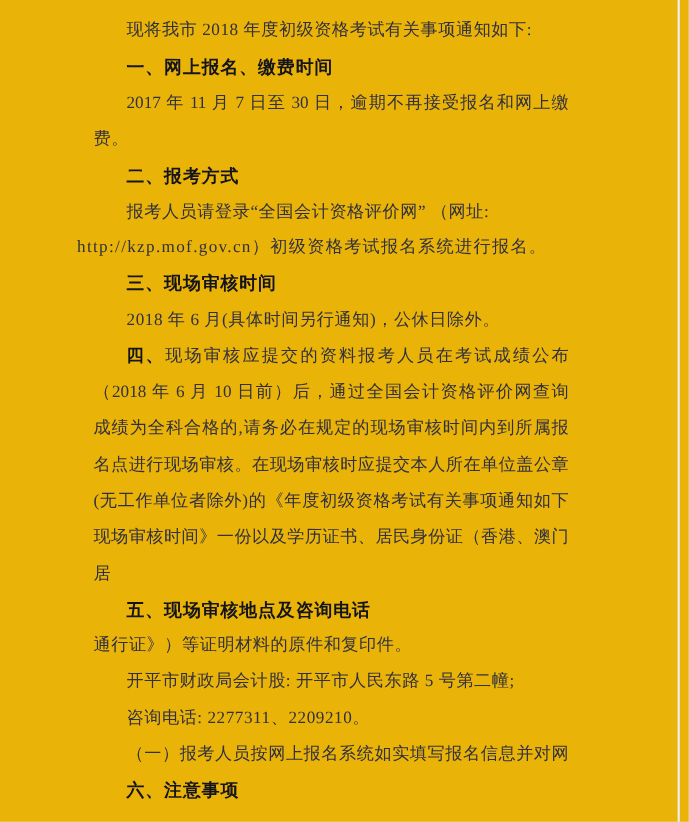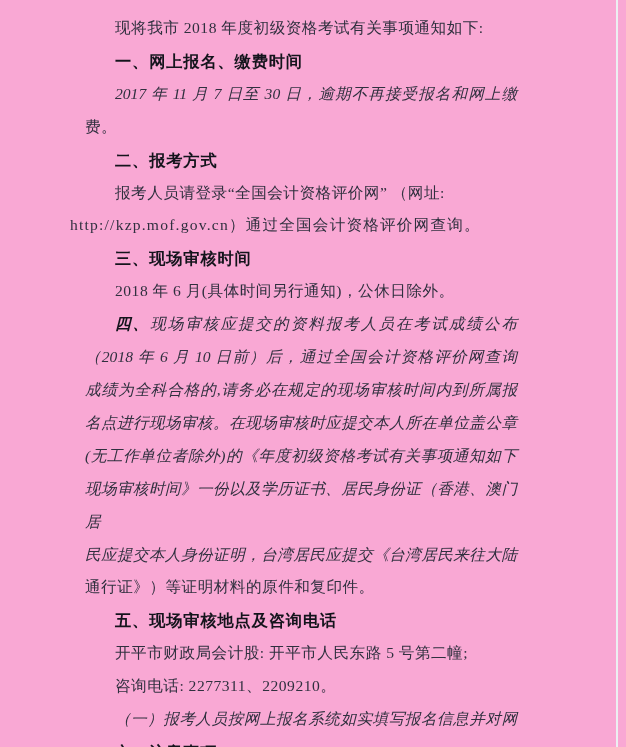--- a/index.html
+++ b/index.html
@@ -3,42 +3,41 @@
 <meta charset="utf-8">
 <style>
   html, body { margin: 0; padding: 0; }
   body {
     width: 626px; height: 747px;
     background: #ffffff;
     overflow: hidden;
     position: relative;
     font-family: "Liberation Serif", "DejaVu Serif", serif;
   }
-  .page { position: absolute; inset: 0; background: #f9a8d4; }
+  .page { position: absolute; inset: 0; background: #eab308; }
   .edge-line {
     position: absolute; top: 0; right: 8px; width: 2px; height: 747px;
     background: #eceef1;
   }
   .doc {
     position: absolute; left: 85px; top: 12px; width: 432px;
   }
   .ln {
     font-size: 15.6px;
     line-height: 32.9px;
     color: #30303f;
     letter-spacing: 0.5px;
     white-space: nowrap;
   }
   
   .fill {
     white-space: normal;
     letter-spacing: 0;
     text-align: justify;
     text-align-last: justify;
-    font-style: italic;
   }
   
   .ind { padding-left: 30px; }
   
   .out { margin-left: -15px; letter-spacing: 1.2px; }
   .hd {
     font-family: "Liberation Sans", "DejaVu Sans", sans-serif;
     font-weight: 700;
     font-size: 16.2px;
     color: #14141c;
@@ -59,35 +58,34 @@
   <div class="doc">
 
     <div class="ln ind">现将我市 2018 年度初级资格考试有关事项通知如下:</div>
 
     <div class="ln ind hd">一、网上报名、缴费时间</div>
     <div class="ln ind fill">2017 年 11 月 7 日至 30 日，逾期不再接受报名和网上缴</div>
     <div class="ln">费。</div>
 
     <div class="ln ind hd">二、报考方式</div>
     <div class="ln ind">报考人员请登录“全国会计资格评价网” （网址:</div>
-    <div class="ln out">http://kzp.mof.gov.cn）通过全国会计资格评价网查询。</div>
+    <div class="ln out">http://kzp.mof.gov.cn）初级资格考试报名系统进行报名。</div>
 
     <div class="ln ind hd">三、现场审核时间</div>
     <div class="ln ind">2018 年 6 月(具体时间另行通知)，公休日除外。</div>
 
     <div class="ln ind fill"><span class="hd-inline">四、</span><span>现场审核应提交的资料报考人员在考试成绩公布</span></div>
     <div class="ln fill">（2018 年 6 月 10 日前）后，通过全国会计资格评价网查询</div>
     <div class="ln fill">成绩为全科合格的,请务必在规定的现场审核时间内到所属报</div>
     <div class="ln fill">名点进行现场审核。在现场审核时应提交本人所在单位盖公章</div>
     <div class="ln fill">(无工作单位者除外)的《年度初级资格考试有关事项通知如下</div>
     <div class="ln fill">现场审核时间》一份以及学历证书、居民身份证（香港、澳门居</div>
-    <div class="ln fill">民应提交本人身份证明，台湾居民应提交《台湾居民来往大陆</div>
+    <div class="ln ind hd">五、现场审核地点及咨询电话</div>
+
     <div class="ln">通行证》）等证明材料的原件和复印件。</div>
-
-    <div class="ln ind hd">五、现场审核地点及咨询电话</div>
     <div class="ln ind">开平市财政局会计股: 开平市人民东路 5 号第二幢;</div>
     <div class="ln ind">咨询电话: 2277311、2209210。</div>
 
     <div class="ln ind fill">（一）报考人员按网上报名系统如实填写报名信息并对网</div>
     <div class="ln ind hd">六、注意事项</div>
 
   </div>
 </div>
 
 </body></html>

